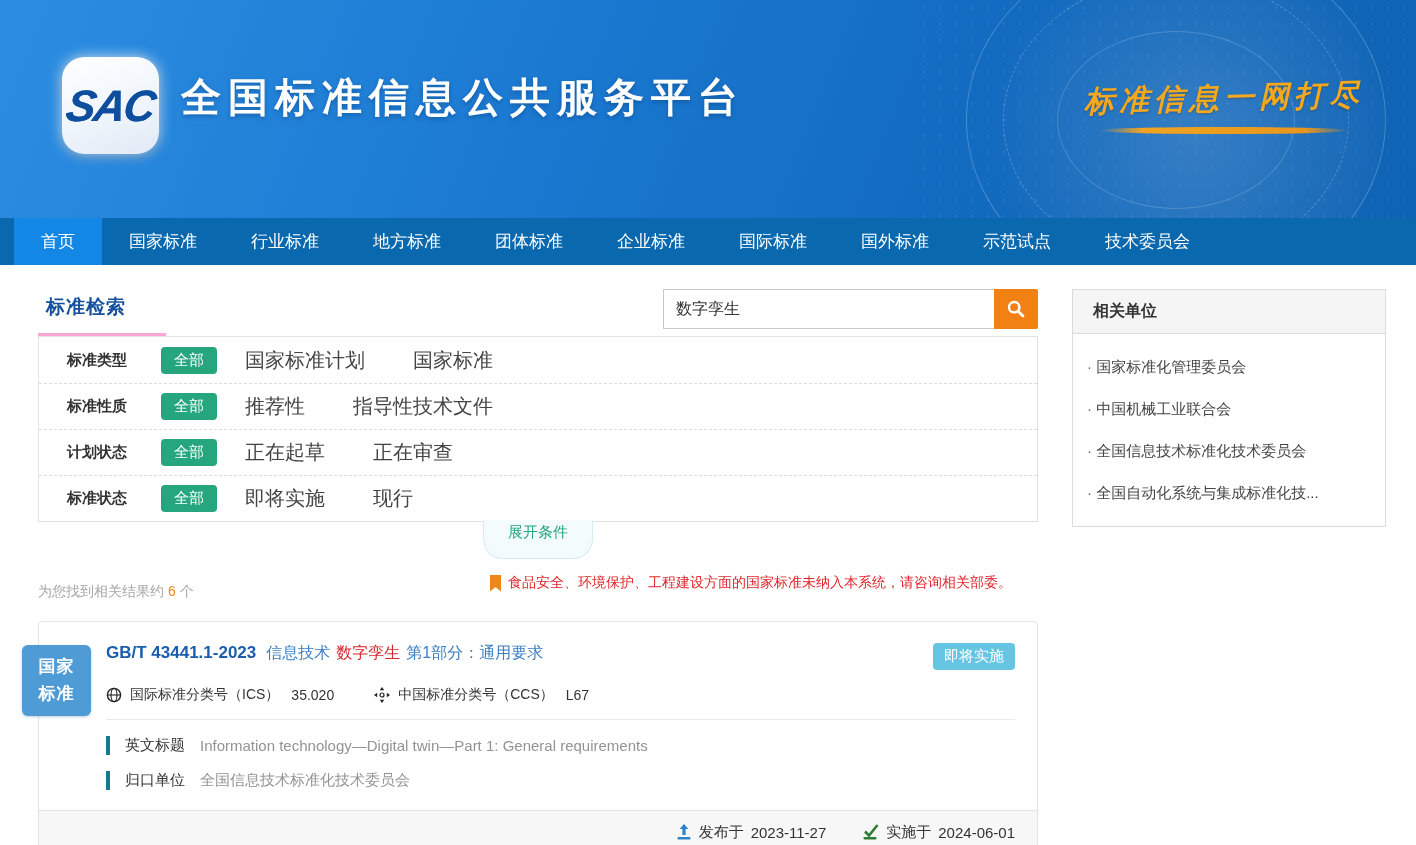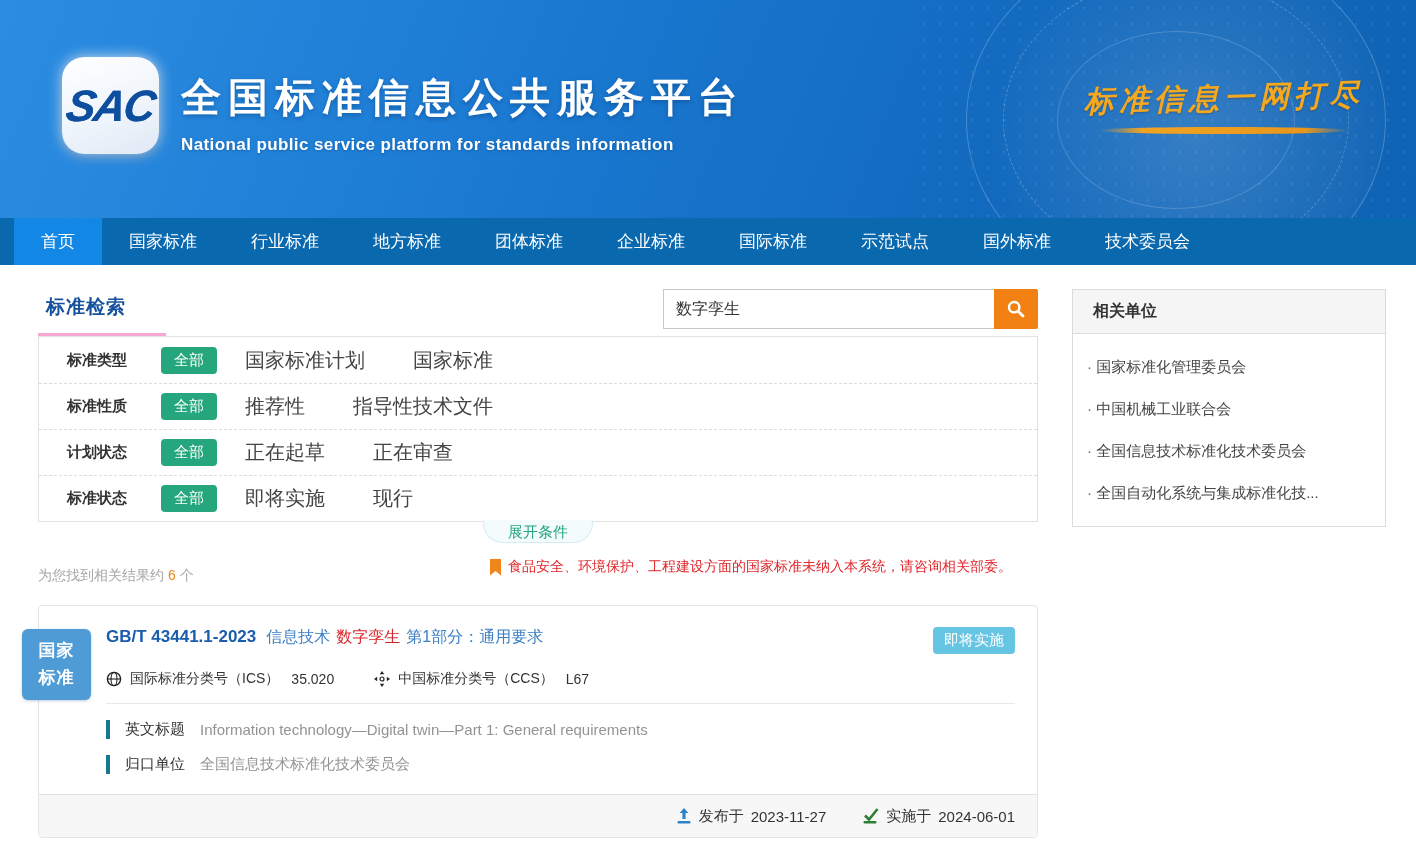--- a/index.html
+++ b/index.html
@@ -64,21 +64,21 @@
   .filter-box { margin-top:0; border:1px solid #e2e2e2; background:#fff; }
   .filter-row { display:flex; align-items:center; height:46px; padding-left:28px; }
   .filter-row + .filter-row { border-top:1px dashed #dcdcdc; }
   .filter-label { font-weight:bold; font-size:15px; color:#333; width:94px; flex:none; }
   .badge-all { background:#26a67c; color:#fff; font-size:15px; padding:4px 13px;
     border-radius:4px; margin-right:28px; cursor:pointer; }
   .filter-option { font-size:20px; color:#444; margin-right:48px; cursor:pointer; white-space:nowrap; }
 
   .expand-btn { position:relative; z-index:2; width:110px; margin:-2px auto 0; text-align:center;
     font-size:15px; color:#26a67c; background:#f4fbfd; border:1px solid #d7ebf2; border-top:none;
-    border-radius:2px 2px 20px 20px; padding:3px 0 0; cursor:pointer; }
+    border-radius:2px 2px 20px 20px; padding:3px 0 16px; cursor:pointer; }
 
   
   .summary-row { margin-top:6px; display:flex; justify-content:space-between; align-items:center;
     padding-right:26px; }
   .summary { font-size:14px; color:#a6a6a6;margin-top:18px; }
   .summary .count { color:#f08519; margin:0 4px; }
   .notice { display:flex; align-items:center; gap:6px; font-size:14px; color:#e0262a; }
 
   
   .result-card { position:relative; margin-top:20px; border:1px solid #e4e4e4; border-radius:4px;
@@ -123,38 +123,37 @@
 <div class="page">
 
   <header class="site-header">
     <div class="header-dots"></div>
     <div class="globe-decoration"></div>
     <div class="logo-box">
       <span class="logo-text">SAC</span>
     </div>
     <div class="title-block">
       <div class="site-title">全国标准信息公共服务平台</div>
-      <div class="site-subtitle">National public service platform  for standards information</div>
     </div>
     <div class="slogan-block">
       <div class="slogan">标准信息一网打尽</div>
       <div class="slogan-underline"></div>
     </div>
   </header>
 
   <nav class="main-nav">
     <a class="nav-item active">首页</a>
     <a class="nav-item">国家标准</a>
     <a class="nav-item">行业标准</a>
     <a class="nav-item">地方标准</a>
     <a class="nav-item">团体标准</a>
     <a class="nav-item">企业标准</a>
     <a class="nav-item">国际标准</a>
+    <a class="nav-item">国外标准</a>
     <a class="nav-item">示范试点</a>
-    <a class="nav-item">国外标准</a>
     <a class="nav-item">技术委员会</a>
   </nav>
 
   <div class="content">
 
     <main class="main-col">
 
       <div class="top-row">
         <div class="section-title-wrap">
           <span class="section-title">标准检索</span>

